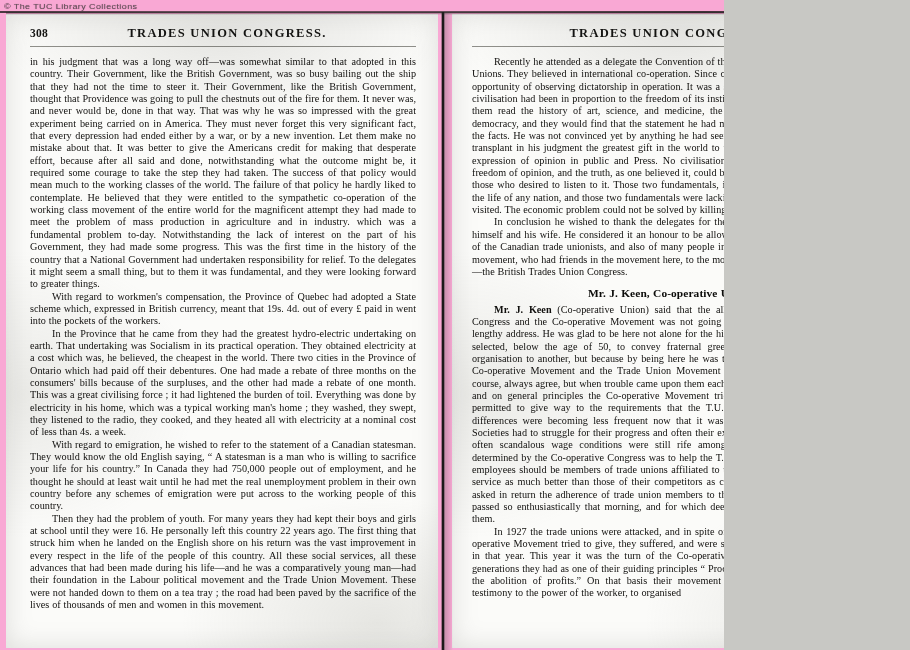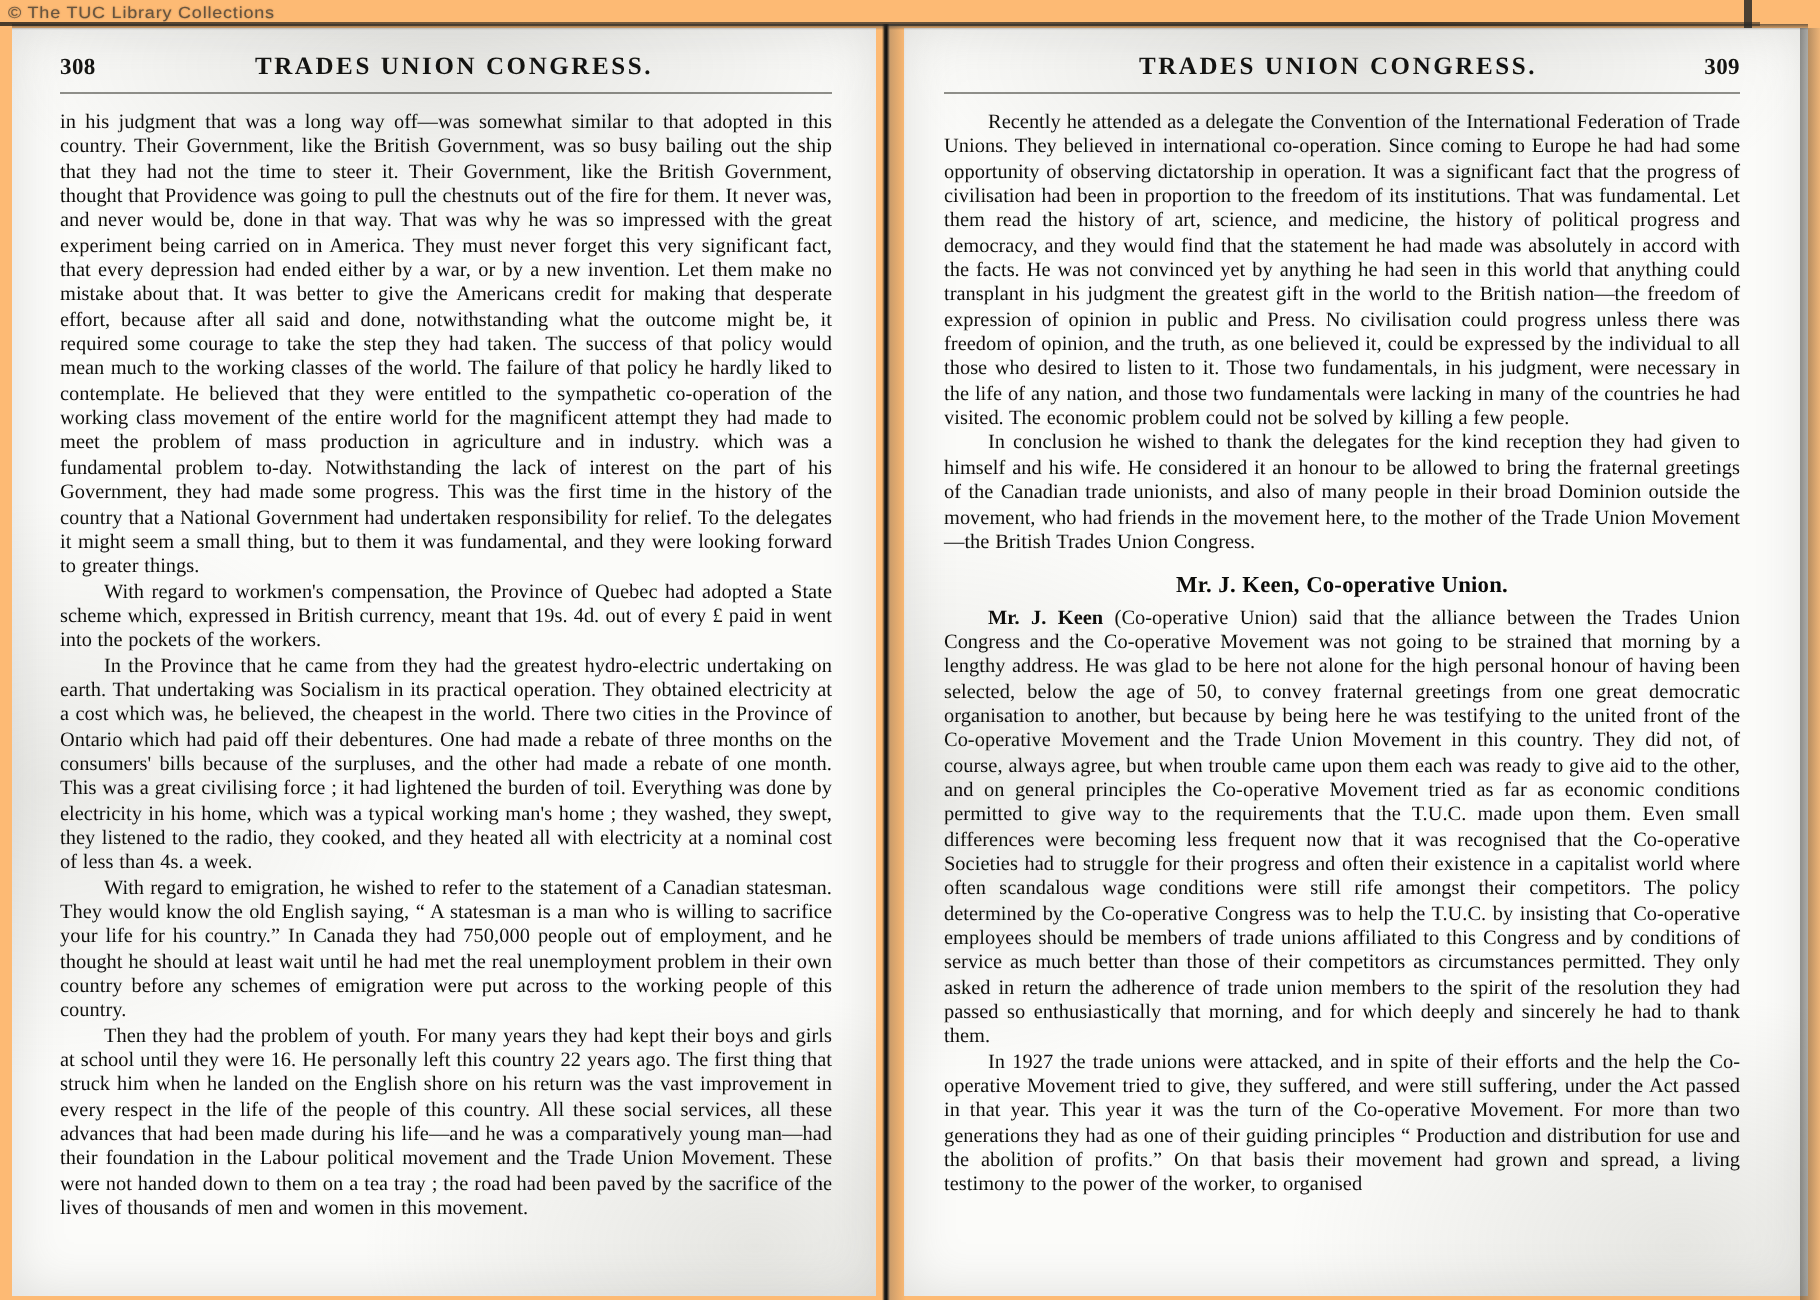--- a/index.html
+++ b/index.html
@@ -10,23 +10,23 @@
   body {
     width: 910px;
     height: 650px;
     overflow: hidden;
     font-family: "Liberation Serif", "DejaVu Serif", serif;
   }
 
   
   #scan {
     position: relative;
-    width: 910px;
+    width: 724px;
     height: 650px;
-    background: #fdba74;
+    background: #f9a8d4;
     overflow: hidden;
   }
 
   
   .watermark {
     position: absolute;
     top: 2px;
     left: 4px;
     width: 430px;
     height: 13px;

